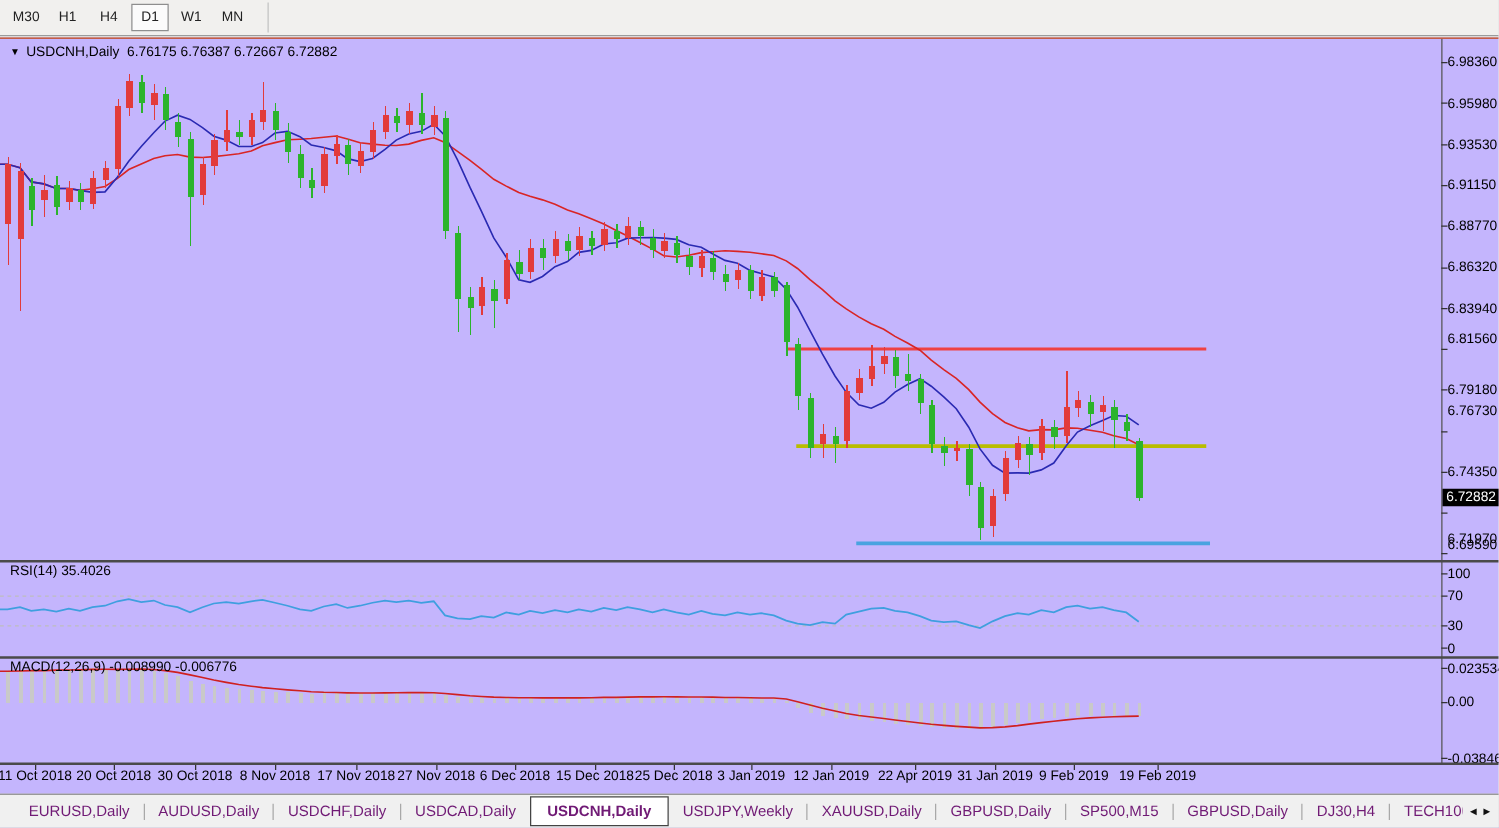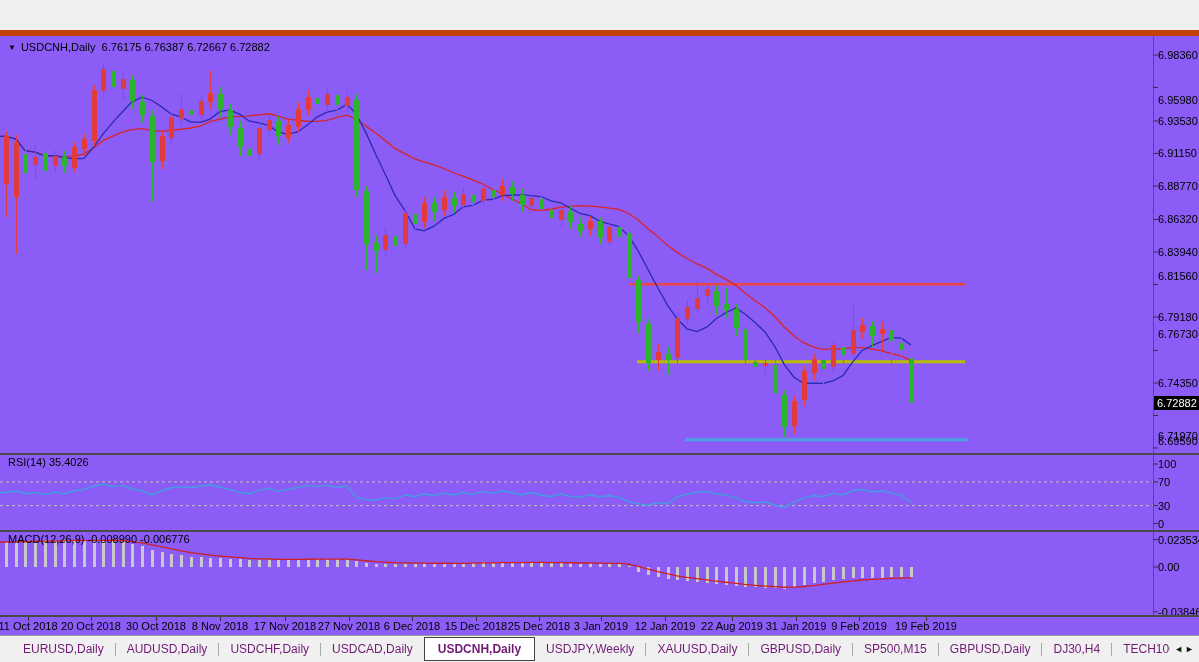--- a/index.html
+++ b/index.html
@@ -6,22 +6,22 @@
   .app{position:relative;width:1199px;height:662px;background:#f0f0f0;
        font-family:"Liberation Sans",sans-serif;overflow:hidden;-webkit-font-smoothing:none;}
   
   .toolbar{position:absolute;top:0;left:0;width:1199px;height:29px;background:#f1f0ee;
            border-bottom:1px solid #9b9b9b;display:flex;align-items:center;padding-left:6px;box-sizing:border-box;}
   .tf-btn{height:20px;line-height:20px;min-width:22px;text-align:center;font-size:11px;color:#222;
           padding:0 3px;margin-right:3px;border:1px solid transparent;cursor:default;}
   .tf-btn.active{background:#fbfbfb;border:1px solid #8e8e8e;}
   .tf-sep{width:1px;height:24px;background:#c2c2c2;margin-left:10px;}
   
-  .chart-area{position:absolute;top:30px;left:0;width:1199px;height:604px;background:#8b5cf6;
-              border-top:6px solid #c2410c;border-bottom:1px solid #888;box-sizing:content-box;}
+  .chart-area{position:absolute;top:30px;left:0;width:1199px;height:604px;background:#c4b5fd;
+              border-top:1px solid #c2410c;border-bottom:1px solid #888;box-sizing:content-box;}
   .chart-area svg{position:absolute;top:0;left:0;}
   .legend{position:absolute;top:5px;left:8px;font-size:11px;color:#000;white-space:nowrap;}
   .legend .tri{font-size:8px;margin-right:5px;vertical-align:1px;}
   .axis-label{position:absolute;left:1158px;font-size:11px;color:#000;white-space:nowrap;}
   .date-label{position:absolute;font-size:11px;color:#000;white-space:nowrap;transform:translateX(-50%);}
   .price-tag{position:absolute;left:1154px;top:360px;background:#000;color:#fff;font-size:11px;
              padding:1px 4px 1px 3px;line-height:12px;}
   .ind-label{position:absolute;left:8px;font-size:11px;color:#000;white-space:nowrap;}
   #rsi-label{top:420px;}
   #macd-label{top:497px;}
@@ -33,20 +33,29 @@
   .tab{font-size:12px;color:#701a75;padding:4px 11px;white-space:nowrap;cursor:default;}
   .tab.active{background:#fff;border:1px solid #444;font-weight:bold;padding:4px 13px;}
   .tab-sep{width:1px;height:13px;background:#a8a8a8;flex:0 0 1px;}
   .tab-arrows{position:absolute;right:3px;top:8px;font-size:9px;color:#111;letter-spacing:2px;background:#f0f0f0;padding-left:4px;}
 </style>
 </head>
 <body>
 
 <div class="app">
 
+  <div class="toolbar">
+    <div class="tf-btn">M30</div>
+    <div class="tf-btn">H1</div>
+    <div class="tf-btn">H4</div>
+    <div class="tf-btn active">D1</div>
+    <div class="tf-btn">W1</div>
+    <div class="tf-btn">MN</div>
+    <div class="tf-sep"></div>
+  </div>
 
   <div class="chart-area">
     <svg id="plot" width="1199" height="604" xmlns="http://www.w3.org/2000/svg">
         <line x1="1153.5" y1="0" x2="1153.5" y2="580" stroke="#555" stroke-width="1"></line>
         <line x1="0" y1="445.85" x2="1153" y2="445.85" stroke="#bdbdbd" stroke-width="1" stroke-dasharray="3,3"></line>
         <line x1="0" y1="469.65" x2="1153" y2="469.65" stroke="#bdbdbd" stroke-width="1" stroke-dasharray="3,3"></line>
         <g fill="#c9c9c9" shape-rendering="crispEdges">
           <rect x="5" width="3" y="505.9955" height="25.004500000000007"></rect>
           <rect x="15" width="3" y="505.414" height="25.586000000000013"></rect>
           <rect x="24" width="3" y="504.8325" height="26.167500000000018"></rect>
@@ -375,21 +384,21 @@
         <line x1="859.5" y1="580" x2="859.5" y2="585" stroke="#333"></line>
         <line x1="926.5" y1="580" x2="926.5" y2="585" stroke="#333"></line>
       </svg>
 
     <div class="legend">
       <span class="tri">▼</span><span>USDCNH,Daily</span>&nbsp;&nbsp;<span>6.76175 6.76387 6.72667 6.72882</span>
     </div>
 
     <div id="price-labels">
         <div class="axis-label" style="top: 13px;">6.98360</div>
-        <div class="axis-label" style="top: 45.5108px; margin-top: 12px;">6.95980</div>
+        <div class="axis-label" style="top: 45.5108px;">6.95980</div>
         <div class="axis-label" style="top: 78.9778px;">6.93530</div>
         <div class="axis-label" style="top: 111.489px;">6.91150</div>
         <div class="axis-label" style="top: 143.999px;">6.88770</div>
         <div class="axis-label" style="top: 177.466px;">6.86320</div>
         <div class="axis-label" style="top: 209.977px;">6.83940</div>
         <div class="axis-label" style="top: 234px;">6.81560</div>
         <div class="axis-label" style="top: 274.999px;">6.79180</div>
         <div class="axis-label" style="top: 292px;">6.76730</div>
         <div class="axis-label" style="top: 340.977px;">6.74350</div>
         <div class="axis-label" style="top: 394px;">6.71970</div>
@@ -407,21 +416,21 @@
         <div class="date-label" style="left: 91px; top: 584px;">20 Oct 2018</div>
         <div class="date-label" style="left: 156px; top: 584px;">30 Oct 2018</div>
         <div class="date-label" style="left: 220px; top: 584px;">8 Nov 2018</div>
         <div class="date-label" style="left: 285px; top: 584px;">17 Nov 2018</div>
         <div class="date-label" style="left: 349px; top: 584px;">27 Nov 2018</div>
         <div class="date-label" style="left: 412px; top: 584px;">6 Dec 2018</div>
         <div class="date-label" style="left: 476px; top: 584px;">15 Dec 2018</div>
         <div class="date-label" style="left: 539px; top: 584px;">25 Dec 2018</div>
         <div class="date-label" style="left: 601px; top: 584px;">3 Jan 2019</div>
         <div class="date-label" style="left: 665px; top: 584px;">12 Jan 2019</div>
-        <div class="date-label" style="left: 732px; top: 584px;">22 Aug 2019</div>
+        <div class="date-label" style="left: 732px; top: 584px;">22 Apr 2019</div>
         <div class="date-label" style="left: 796px; top: 584px;">31 Jan 2019</div>
         <div class="date-label" style="left: 859px; top: 584px;">9 Feb 2019</div>
         <div class="date-label" style="left: 926px; top: 584px;">19 Feb 2019</div>
       </div>
     <div class="price-tag" style="top: 360.029px;">6.72882</div>
 
     <div class="ind-label" id="rsi-label">RSI(14) 35.4026</div>
     <div class="ind-label" id="macd-label">MACD(12,26,9) -0.008990 -0.006776</div>
 
     <div class="hsep" style="top:417px"></div>

